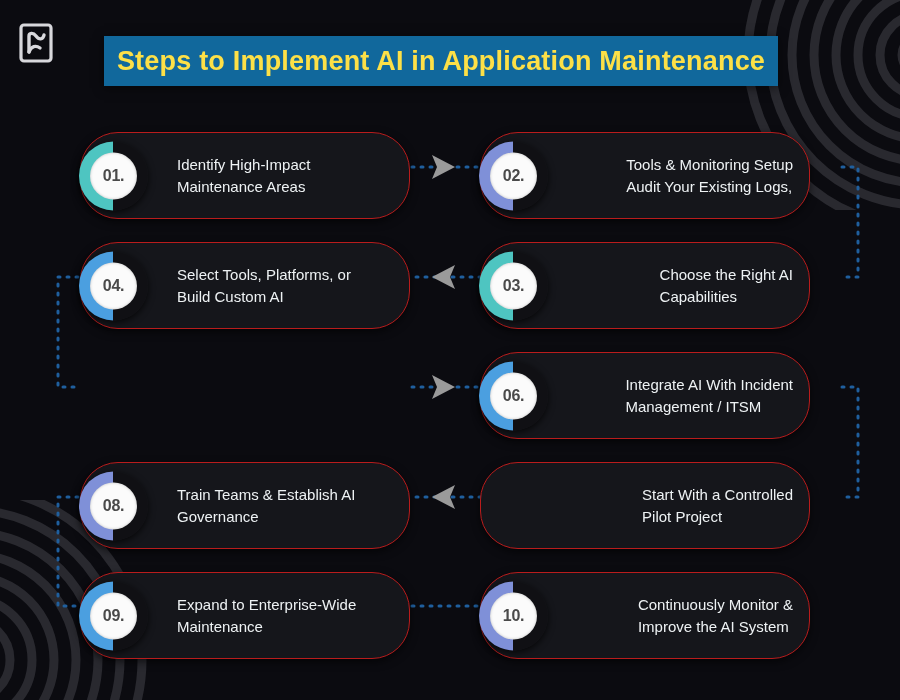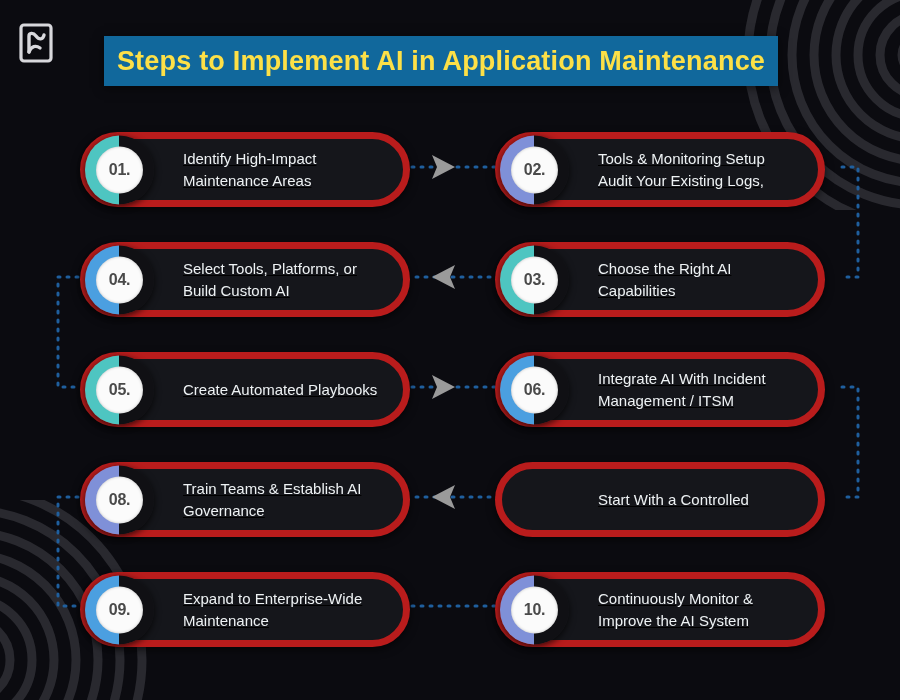--- a/index.html
+++ b/index.html
@@ -72,32 +72,31 @@
     width: 900px;
   }
   .row {
     position: relative;
     height: 110px;
   }
   .card {
     position: absolute;
     top: 4px;
     width: 330px;
-    height: 75px;
+    height: 87px;
     border-radius: 38px;
     background: #15161b;
-    border: 7px solid #b91c1c;
+    border: 1px solid #b91c1c;
     box-sizing: border-box;
     display: flex;
     align-items: center;
     box-shadow: 0 3px 9px rgba(0,0,0,.6);
-    text-decoration: underline;
   }
   .card.left  { left: 80px; }
-  .card.right { left: 495px; }
+  .card.right { left: 480px; justify-content: flex-end; }
 
   .badge {
     position: absolute;
     left: -2px;
     top: 50%;
     transform: translateY(-50%);
     width: 69px;
     height: 69px;
     border-radius: 50%;
     display: flex;
@@ -244,30 +243,20 @@
               <span class="badge-num">03.</span>
             </div>
           </div>
           <div class="card-text">
             <div>Choose the Right AI</div>
             <div>Capabilities</div>
           </div>
         </div>
       </div>
       <div class="row">
-        <div class="card left">
-          <div class="badge" style="background: linear-gradient(90deg, rgb(78, 197, 193) 0%, rgb(78, 197, 193) 49%, rgb(16, 16, 20) 49%, rgb(16, 16, 20) 100%);">
-            <div class="badge-inner">
-              <span class="badge-num">05.</span>
-            </div>
-          </div>
-          <div class="card-text">
-            <div>Create Automated Playbooks</div>
-          </div>
-        </div>
         <div class="card right">
           <div class="badge" style="background: linear-gradient(90deg, rgb(75, 159, 224) 0%, rgb(75, 159, 224) 49%, rgb(16, 16, 20) 49%, rgb(16, 16, 20) 100%);">
             <div class="badge-inner">
               <span class="badge-num">06.</span>
             </div>
           </div>
           <div class="card-text">
             <div>Integrate AI With Incident</div>
             <div>Management / ITSM</div>
           </div>
@@ -281,20 +270,21 @@
             </div>
           </div>
           <div class="card-text">
             <div>Train Teams &amp; Establish AI</div>
             <div>Governance</div>
           </div>
         </div>
         <div class="card right">
           <div class="card-text">
             <div>Start With a Controlled</div>
+            <div>Pilot Project</div>
           </div>
         </div>
       </div>
       <div class="row">
         <div class="card left">
           <div class="badge" style="background: linear-gradient(90deg, rgb(75, 159, 224) 0%, rgb(75, 159, 224) 49%, rgb(16, 16, 20) 49%, rgb(16, 16, 20) 100%);">
             <div class="badge-inner">
               <span class="badge-num">09.</span>
             </div>
           </div>

